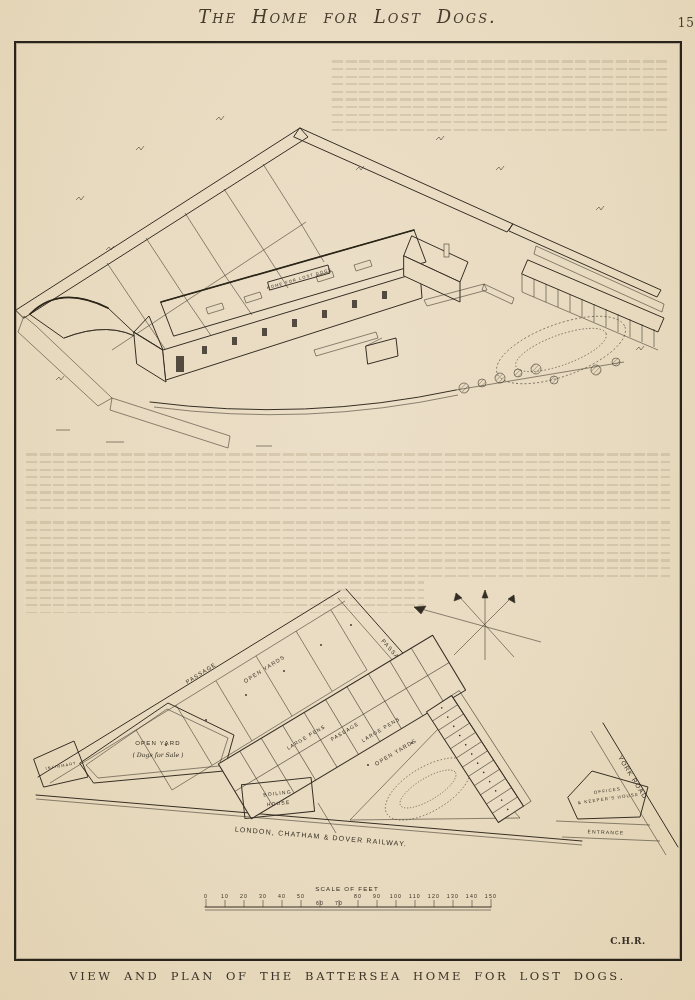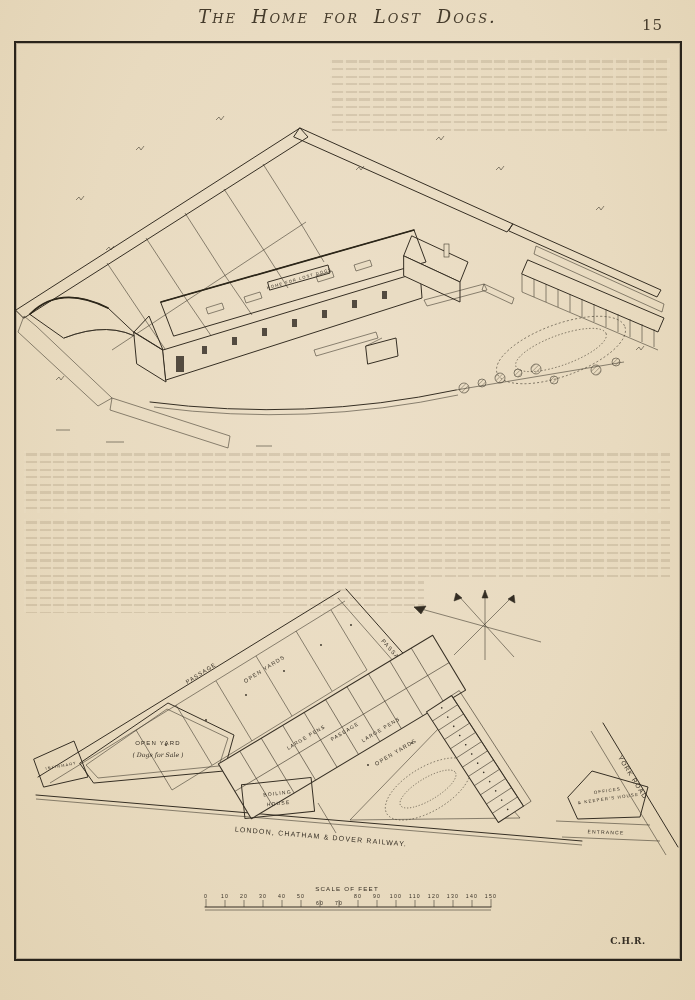--- a/index.html
+++ b/index.html
@@ -8,21 +8,21 @@
     background:radial-gradient(ellipse at 50% 38%, #ecdfc8 0%, #e8dabf 55%, #e1d1b1 100%);
     font-family:"DejaVu Serif", serif;color:#342d23;
   }
   
   #title{
     position:absolute;top:6px;left:0;width:100%;text-align:center;
     font-style:italic;font-variant:small-caps;font-size:18px;letter-spacing:2px;word-spacing:7px;
     color:#453b2b;
   }
   #pageno{
-    position:absolute;top:16px;right:32px;font-size:15px;letter-spacing:1px;color:#453b2b;
+    position:absolute;top:16px;right:0;font-size:12px;letter-spacing:1px;color:#453b2b;
   }
   
   #frame{
     position:absolute;left:14px;top:41px;width:664px;height:916px;
     border:2.5px solid #2a241b;
     box-shadow:inset 0 0 0 1px rgba(42,36,27,.25);
   }
   
   .ghost{
     position:absolute;opacity:.42;filter:blur(.7px);pointer-events:none;
@@ -405,13 +405,14 @@
         <text class="t mid" x="418" y="313" font-size="5.2">120</text>
         <text class="t mid" x="437" y="313" font-size="5.2">130</text>
         <text class="t mid" x="456" y="313" font-size="5.2">140</text>
         <text class="t mid" x="475" y="313" font-size="5.2">150</text>
       </g>
     </g>
   </svg>
 
   <div id="signature">C.H.R.</div>
 
+  <div id="caption">VIEW AND PLAN OF THE BATTERSEA HOME FOR LOST DOGS.</div>
 </div>
 
 </body></html>

